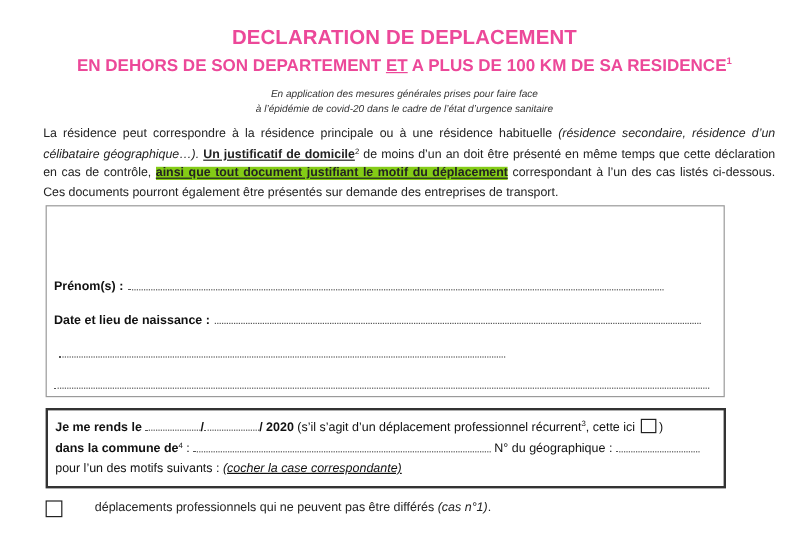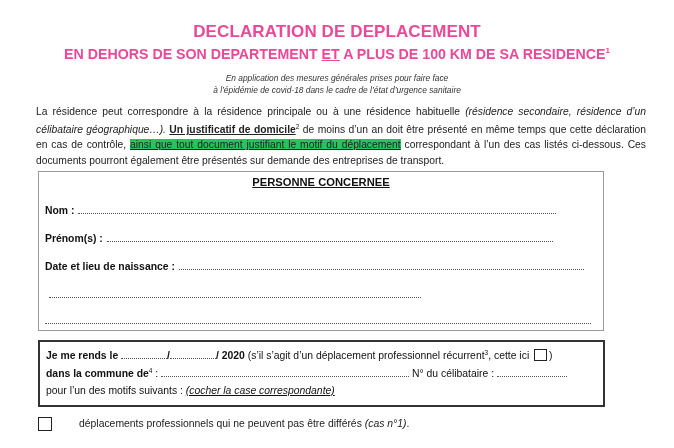--- a/index.html
+++ b/index.html
@@ -21,21 +21,21 @@
       font-style: italic; font-size: 8.4px; color: #333; line-height: 12px;
     }
     .sub1 { top: 72px; }
     .sub2 { top: 84px; }
     .intro {
       position: absolute; left: 36px; top: 104px; width: 610px;
       font-size: 10.3px; line-height: 15.2px; text-align: justify; color: #222;
     }
     .intro i { font-style: italic; }
     .intro .bu { font-weight: bold; text-decoration: underline; }
-    .intro .hl { font-weight: normal; text-decoration: underline; background: #22c55e; }
+    .intro .hl { font-weight: bold; text-decoration: underline; background: #84cc16; }
     .intro sup { font-size: 6.5px; vertical-align: 4px; }
 
     .box1 {
       position: absolute; left: 38px; top: 171px; width: 566px; height: 160px;
       border: 1.5px solid #9a9a9a; box-sizing: border-box;
     }
     .box1-title {
       position: absolute; left: 0; top: 4px; width: 100%; text-align: center;
       font-weight: bold; font-size: 11.2px; text-decoration: underline; color: #111;
     }
@@ -82,30 +82,25 @@
     .opt-text .line1 { text-align: justify; text-align-last: justify; display: block; }
     .opt-text i { font-style: italic; }
   </style>
 </head>
 <body>
 
 <div class="title t1">DECLARATION DE DEPLACEMENT</div>
 <div class="title t2"><span>EN DEHORS DE SON DEPARTEMENT </span><u>ET</u><span> A PLUS DE 100 KM DE SA RESIDENCE</span><sup>1</sup></div>
 
 <div class="sub sub1">En application des mesures générales prises pour faire face</div>
-<div class="sub sub2">à l’épidémie de covid-18 dans le cadre de l’état d’urgence sanitaire</div>
+<div class="sub sub2">à l’épidémie de covid-20 dans le cadre de l’état d’urgence sanitaire</div>
 
 <div class="intro"><span>La résidence peut correspondre à la résidence principale ou à une résidence habituelle </span><i>(résidence secondaire, résidence d’un célibataire géographique…).</i> <span class="bu">Un justificatif de domicile</span><sup>2</sup><span> de moins d’un an doit être présenté en même temps que cette déclaration en cas de contrôle, </span><span class="hl">ainsi que tout document justifiant le motif du déplacement</span><span> correspondant à l’un des cas listés ci-dessous. Ces documents pourront également être présentés sur demande des entreprises de transport.</span></div>
 
 <div class="box1">
-  <div class="box1-title">PERSONNE CONCERNEE</div>
-  <div class="field f1">
-    <span class="lbl">Nom :</span>
-    <span class="dots" style="width:478px"></span>
-  </div>
   <div class="field f3">
     <span class="lbl">Date et lieu de naissance :</span>
     <span class="dots" style="width:405px"></span>
   </div>
   <div class="field f2">
     <span class="lbl">Prénom(s) :</span>
     <span class="dots" style="width:446px"></span>
   </div>
   <div class="field f4">
     <span class="dots" style="width:372px"></span>
@@ -113,21 +108,21 @@
   <div class="field f5">
     <span class="dots" style="width:546px;margin-left:0"></span>
   </div>
 </div>
 
 <div class="box2">
   <div class="row r1">
     <b>Je me rends le </b><span class="dotfill" style="width:46px"></span><b>/</b><span class="dotfill" style="width:46px"></span><b>/ 2020</b><span> (s’il s’agit d’un déplacement professionnel récurrent</span><sup>3</sup><span>, cette ici </span><span class="cb-inline"></span><span>)</span>
   </div>
   <div class="row r2">
-    <b>dans la commune de</b><sup>4</sup><span> :</span> <span class="dotfill" style="width:248px"></span><span> N° du célibataire :</span> <span class="dotfill" style="width:70px"></span>
+    <b>dans la commune de</b><sup>4</sup><span> :</span> <span class="dotfill" style="width:248px"></span><span> N° du géographique :</span> <span class="dotfill" style="width:70px"></span>
   </div>
   <div class="row r3">
     <span>pour l’un des motifs suivants : </span><i><u>(cocher la case correspondante)</u></i>
   </div>
 </div>
 
 <div class="opt-cb"></div>
 <div class="opt-text">
   <span>déplacements professionnels qui ne peuvent pas être différés </span><i>(cas n°1)</i><span>.</span>
 </div>

